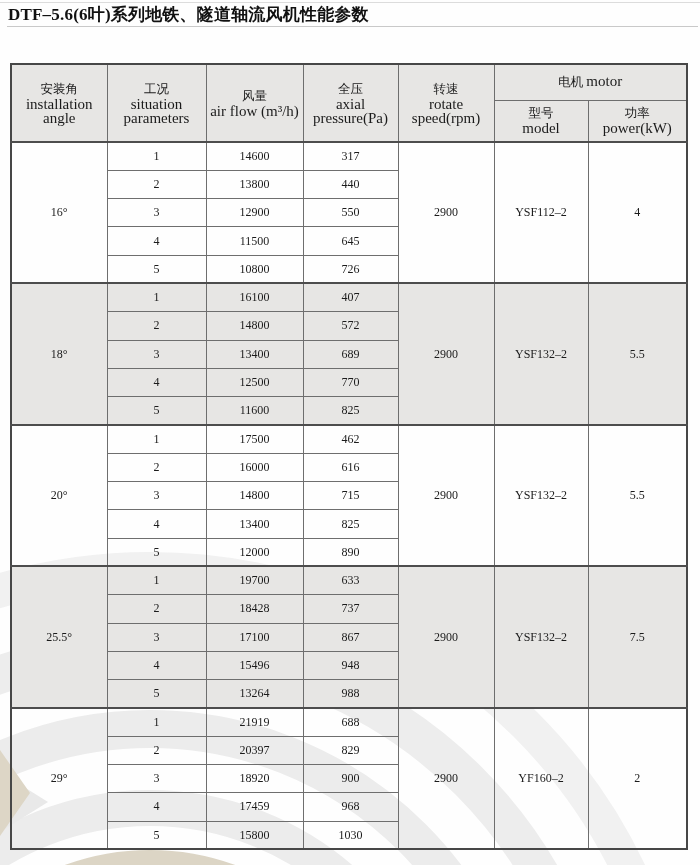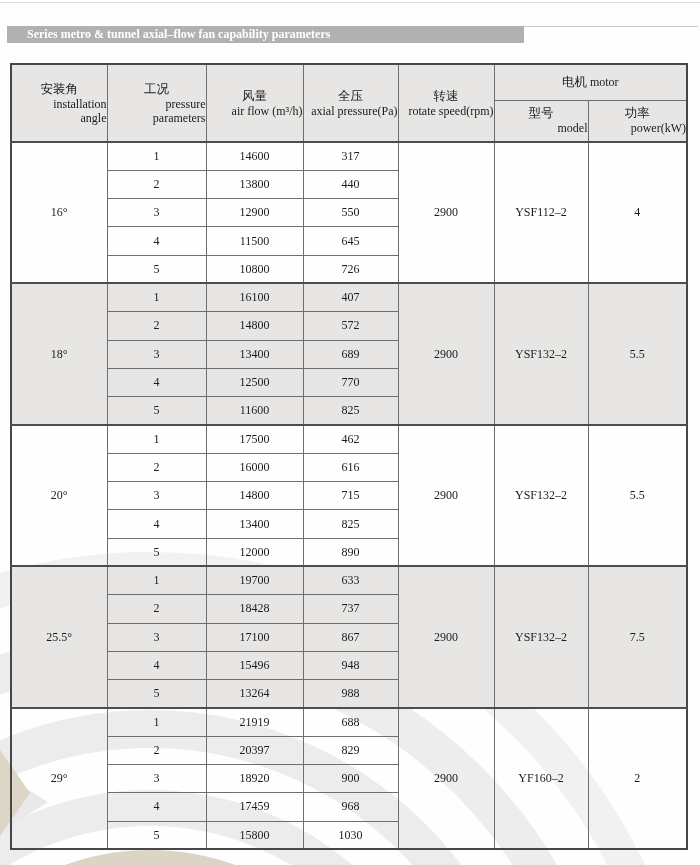--- a/index.html
+++ b/index.html
@@ -56,32 +56,32 @@
   table.params{border:2px solid #474747;}
   thead tr.h1{height:36px;margin-left:44px;}
   thead tr.h2{height:42px;}
   tbody tr{height:28.3px;}
   thead th{background:#e7e6e4;font-weight:normal;}
   tbody tr.shade td{background:#e7e6e4;}
   tbody tr.gstart td{border-top:2px solid #4d4d4d;}
   thead tr.h2 th{border-bottom:2px solid #4d4d4d;}
   thead tr.h1 th[rowspan]{border-bottom:2px solid #4d4d4d;}
   .hz{font-size:12.5px;line-height:15px;}
-  .he{font-size:12px;line-height:14px;text-align:right;}
+  .he{font-size:15px;line-height:14px;}
 </style>
 </head>
 <body>
 
 <div class="page">
 
   <div class="top-rule"></div>
 
+  <div class="title">DTF–5.6(6叶)系列地铁、隧道轴流风机性能参数</div>
 
   <div class="subtitle-rule"></div>
-  <div class="subtitle-bar"><span>Series metro &amp; tunnel axial–flow fan capability parameters</span></div>
 
   <div class="watermark">
     <div class="wm wm-g4"></div>
     <div class="wm wm-g3"></div>
     <div class="wm wm-g2"></div>
     <div class="wm wm-g1"></div>
     <div class="wm wm-cream"></div>
     <div class="wm-tri wm-tri-gray"></div>
     <div class="wm-tri wm-tri-cream"></div>
   </div>
@@ -98,21 +98,21 @@
     </colgroup>
     <thead>
       <tr class="h1">
         <th rowspan="2">
           <div class="hz">安装角</div>
           <div class="he">installation</div>
           <div class="he">angle</div>
         </th>
         <th rowspan="2">
           <div class="hz">工况</div>
-          <div class="he">pressure</div>
+          <div class="he">situation</div>
           <div class="he">parameters</div>
         </th>
         <th rowspan="2">
           <div class="hz">风量</div>
           <div class="he">air flow (m³/h)</div>
         </th>
         <th rowspan="2">
           <div class="hz">全压</div>
           <div class="he">axial pressure(Pa)</div>
         </th>

